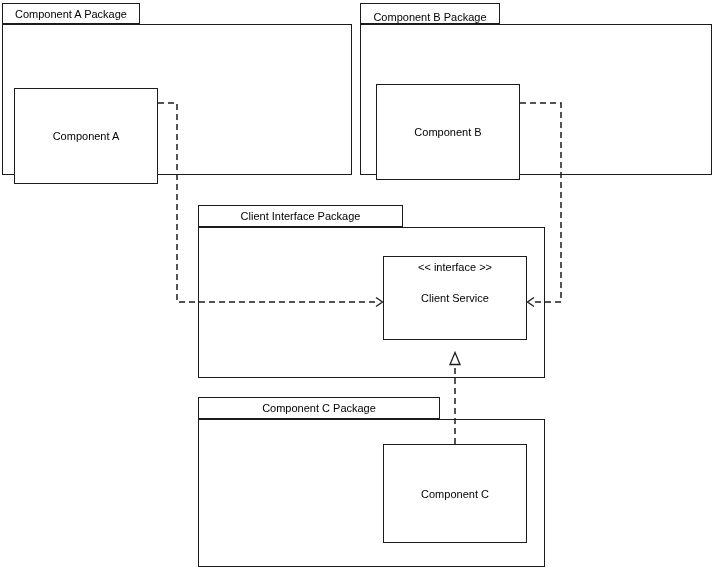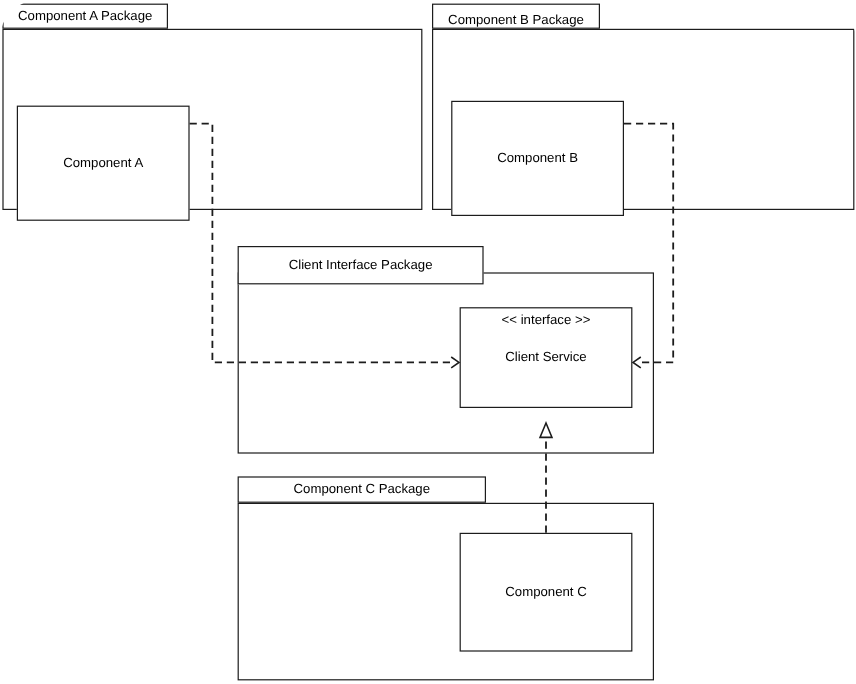--- a/index.html
+++ b/index.html
@@ -9,21 +9,20 @@
   }
   .stage {
     position: relative;
     width: 713px;
     height: 570px;
     background: #ffffff;
     font-family: "Liberation Sans", sans-serif;
     font-size: 11px;
     color: #000000;
     overflow: hidden;
-    border-radius: 32px;
   }
   .stage * { box-sizing: border-box; }
 
   .pkg-tab {
     position: absolute;
     background: #ffffff;
     border: 1.4px solid #1c1c1c;
     display: flex;
     align-items: center;
     justify-content: center;
@@ -92,30 +91,30 @@
   </div>
 
   <div class="pkg-tab" style="left:360px; top:3px; width:140px; height:21px;align-items:flex-end;">
     <span>Component B Package</span>
   </div>
   <div class="pkg-body" style="left:360px; top:24px; width:352px; height:151px;"></div>
   <div class="component-box" style="left:376px; top:56px; width:144px; height:96px;margin-top:28px;">
     <span>Component B</span>
   </div>
 
-  <div class="pkg-tab" style="left:198px; top:205px; width:205px; height:32px;">
+  <div class="pkg-tab" style="left:198px; top:205px; width:205px; height:22px;">
     <span>Client Interface Package</span>
   </div>
   <div class="pkg-body" style="left:198px; top:227px; width:347px; height:151px;"></div>
   <div class="interface-box" style="left:383px; top:256px; width:144px; height:84px;">
     <div class="stereotype">&lt;&lt; interface &gt;&gt;</div>
     <div class="iface-name">Client Service</div>
   </div>
 
-  <div class="pkg-tab" style="left:198px; top:397px; width:207px; height:22px;">
+  <div class="pkg-tab" style="left:198px; top:397px; width:242px; height:22px;">
     <span>Component C Package</span>
   </div>
   <div class="pkg-body" style="left:198px; top:419px; width:347px; height:148px;"></div>
   <div class="component-box" style="left:383px; top:444px; width:144px; height:99px;">
     <span>Component C</span>
   </div>
 
   <svg class="connector-layer" width="713" height="570" viewBox="0 0 713 570">
 
     <path d="M158,103 H177 V302 H378" fill="none" stroke="#1c1c1c" stroke-width="1.5" stroke-dasharray="6,4"></path>

